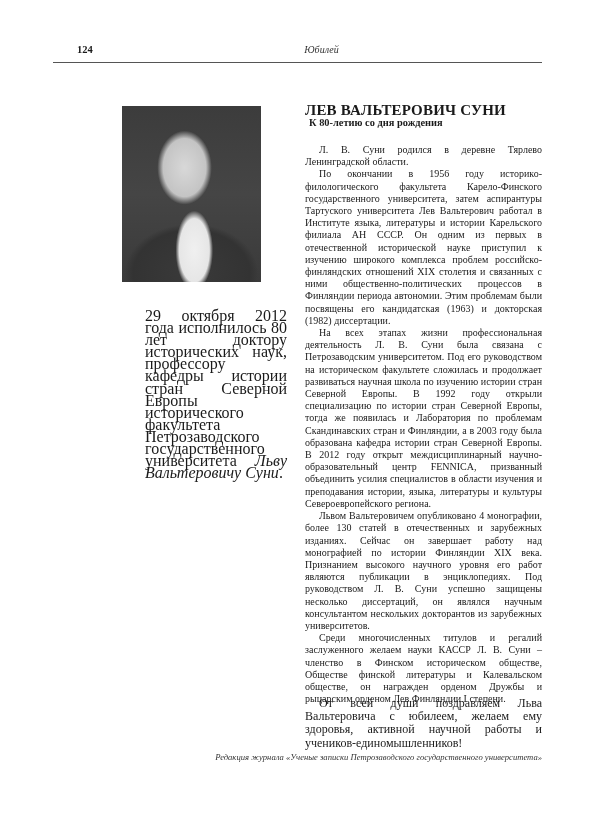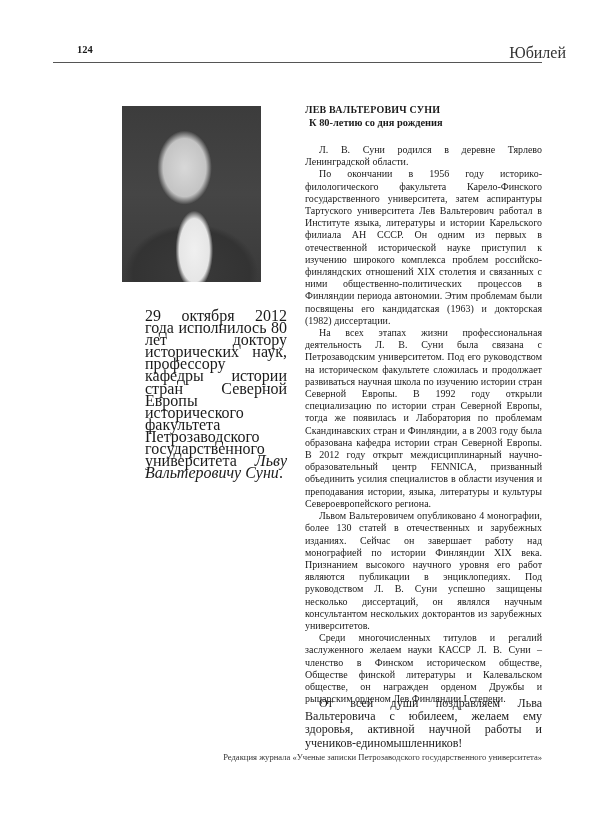--- a/index.html
+++ b/index.html
@@ -1,39 +1,39 @@
 <!DOCTYPE html>
 <html><head>
 <meta charset="utf-8">
 <style>
   html, body { margin: 0; padding: 0; background: #ffffff; }
   body { width: 600px; height: 820px; position: relative; overflow: hidden;
          font-family: "Liberation Serif", "DejaVu Serif", serif; color: #1a1a1a; }
   .header { position: absolute; left: 53px; top: 44px; width: 489px; height: 18px; margin-left: 24px; }
   .page-num { position: absolute; left: 0; top: 0; font-size: 10.5px; font-weight: bold; }
-  .running-title { position: absolute; left: 0; right: 0; top: 0; text-align: right; font-size: 16px; color: #333; }
+  .running-title { position: absolute; left: 0; right: 0; top: 0; text-align: center; font-size: 10px; color: #333; font-style: italic; }
   .header-rule { position: absolute; left: 53px; top: 62px; width: 489px; height: 1px; background: #555; }
 
   .photo { position: absolute; left: 122px; top: 106px; width: 139px; height: 176px;
            background: radial-gradient(ellipse 28% 30% at 45% 35%, #d8d8d8 0%, #c4c4c4 55%, transparent 70%),
                        radial-gradient(ellipse 18% 30% at 52% 82%, #f0f0f0 0%, #e6e6e6 60%, transparent 75%),
                        radial-gradient(ellipse 60% 35% at 50% 95%, #3a3a3a 0%, #333 70%, transparent 80%),
                        linear-gradient(180deg, #3c3c3c 0%, #454545 50%, #3a3a3a 100%); }
   .caption { position: absolute; left: 122px; top: 294px; width: 142px; font-size: 16px; line-height: 12.1px;
              text-align: justify; hyphens: manual; margin-left: 23px; }
   .caption i { font-style: italic; }
 
   .article { position: absolute; left: 305px; top: 104px; width: 237px; }
-  .a-title { font-size: 10px; font-weight: bold; line-height: 12.5px; margin: 0; letter-spacing: 0.2px; }
+  .a-title { font-size: 15px; font-weight: bold; line-height: 12.5px; margin: 0; letter-spacing: 0.2px; }
   .a-subtitle { font-size: 10.4px; font-weight: bold; line-height: 12.5px; margin: 0 0 15px 4px; }
   .para { font-size: 10px; line-height: 12.2px; text-align: justify; text-indent: 14px; margin: 0; }
 
   .closing { position: absolute; left: 305px; top: 697px; width: 237px; font-size: 12px; line-height: 13.2px;
              font-weight: normal; text-align: justify; text-indent: 14px; margin: 0; }
-  .signature { position: absolute; left: 160px; top: 752px; width: 382px; font-size: 8.6px; 
+  .signature { position: absolute; left: 160px; top: 752px; width: 382px; font-size: 8.6px; font-style: italic;
                text-align: right; color: #333; white-space: nowrap; }
 </style>
 </head>
 <body>
 
 <div class="header">
   <span class="page-num">124</span>
   <div class="running-title">Юбилей</div>
 </div>
 <div class="header-rule"></div>

